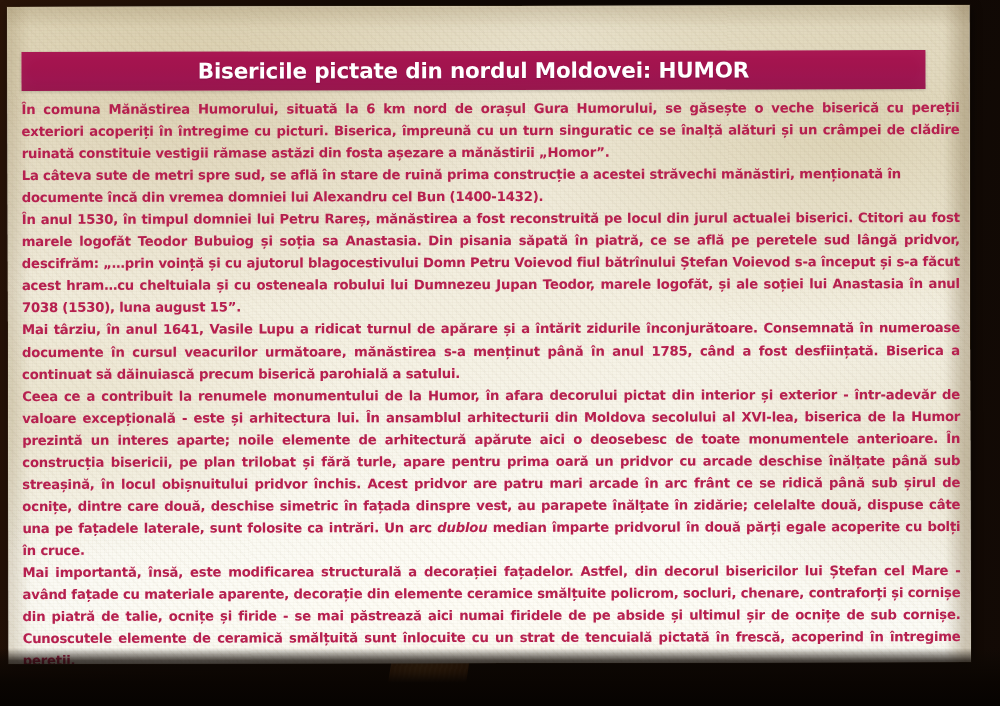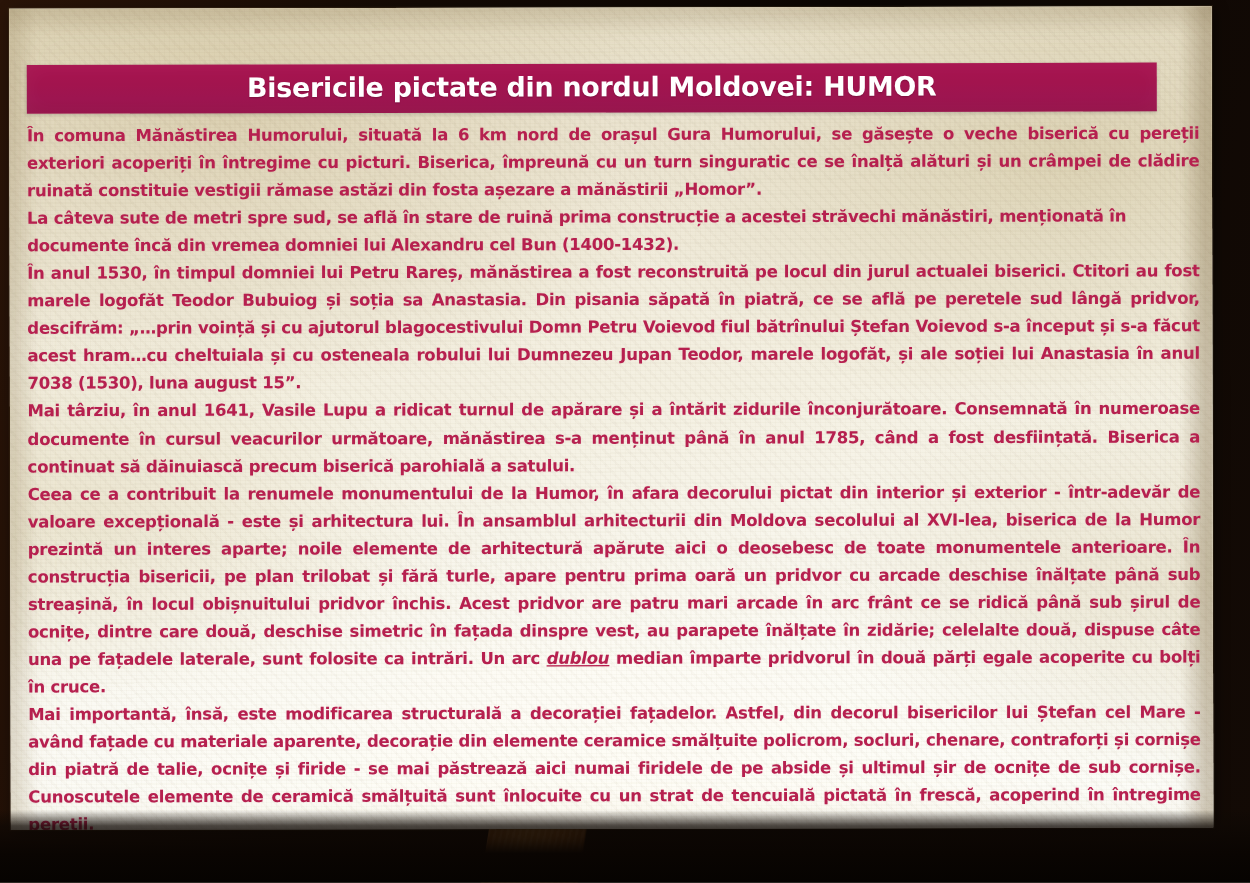--- a/index.html
+++ b/index.html
@@ -138,21 +138,21 @@
     font-weight: 700;
     font-size: 13.2px;
     line-height: 22.05px;
     text-align: justify;
     text-justify: inter-word;
     margin: 0;
     letter-spacing: -0.18px;
     text-shadow: 0 0 1px rgba(182,32,79,.18);
   }
   .para + .para { margin-top: 0px; }
-  .para em { font-style: italic; text-decoration: underline; }
+  .para em { font-style: italic; }
   .nojust { text-align: left; }
 </style>
 </head>
 <body>
 
 <div class="photo">
 
   <div class="wood-strip"></div>
 
   <div class="page">

